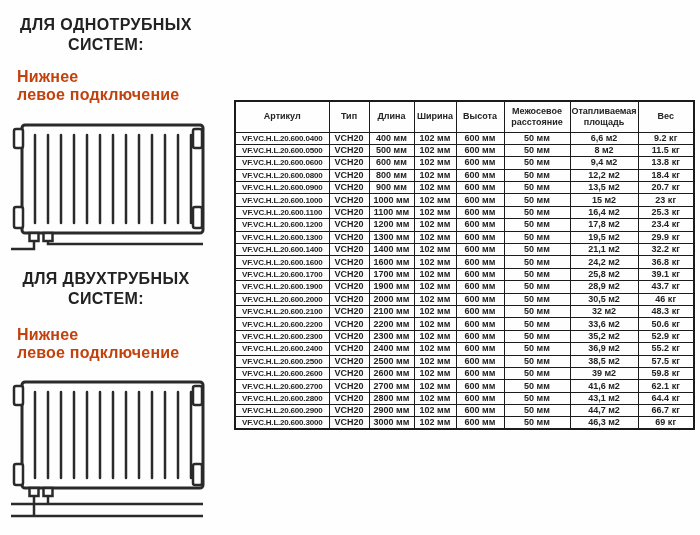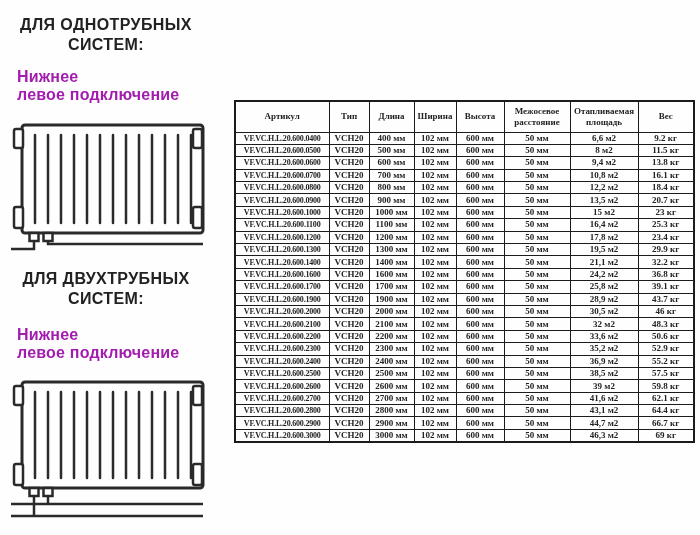--- a/index.html
+++ b/index.html
@@ -18,33 +18,32 @@
     font-size:16px; font-weight:bold;
     letter-spacing:.4px; line-height:20px;
     color:#222;
   }
   .heading1 { top:15px; }
   .heading2 { top:269px; }
   .sub {
     position:absolute; left:17px; width:200px;
     font-size:16px; font-weight:bold;
     line-height:18px; letter-spacing:.2px;
-    color:#a21caf;
+    color:#c2410c;
   }
   .sub1 { top:68px; }
   .sub2 { top:326px; }
   .diagram { position:absolute; left:8px; }
   .diagram1 { top:112px; }
   .diagram2 { top:376px; }
 
   table.spec-table {
     position:absolute; left:234px; top:100px; width:459px;
     border-collapse:collapse; table-layout:fixed;
     border:2px solid #1b1b1b;
-    font-family:Liberation Serif, serif;
   }
   .spec-table th, .spec-table td {
     border:1.5px solid #1b1b1b;
     text-align:center; vertical-align:middle;
     font-weight:bold; color:#232323;
     padding:0; overflow:hidden; white-space:nowrap;
   }
   .spec-table th {
     height:31px; font-size:9px; line-height:11px;
     white-space:normal;
@@ -200,30 +199,20 @@
           <td>VF.VC.H.L.20.600.0600</td>
           <td>VCH20</td>
           <td>600 мм</td>
           <td>102 мм</td>
           <td>600 мм</td>
           <td>50 мм</td>
           <td>9,4 м2</td>
           <td>13.8 кг</td>
         </tr>
         <tr>
-          <td>VF.VC.H.L.20.600.0700</td>
-          <td>VCH20</td>
-          <td>700 мм</td>
-          <td>102 мм</td>
-          <td>600 мм</td>
-          <td>50 мм</td>
-          <td>10,8 м2</td>
-          <td>16.1 кг</td>
-        </tr>
-        <tr>
           <td>VF.VC.H.L.20.600.0800</td>
           <td>VCH20</td>
           <td>800 мм</td>
           <td>102 мм</td>
           <td>600 мм</td>
           <td>50 мм</td>
           <td>12,2 м2</td>
           <td>18.4 кг</td>
         </tr>
         <tr>

